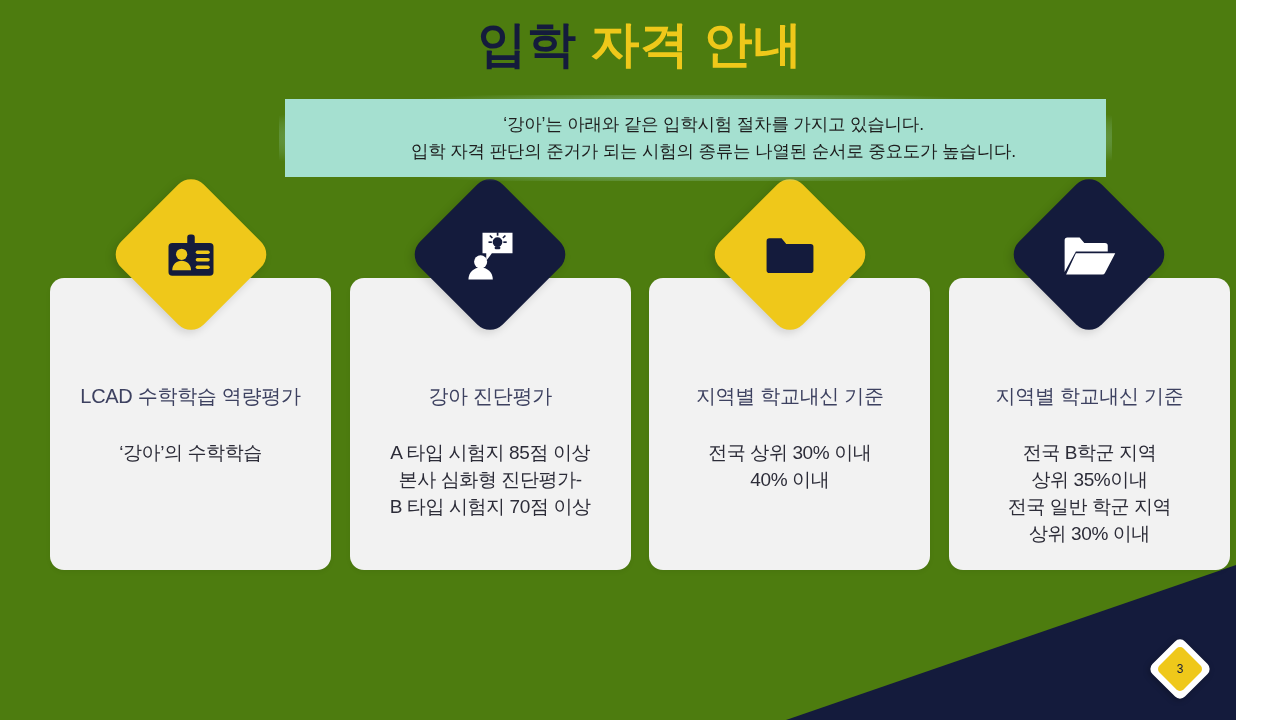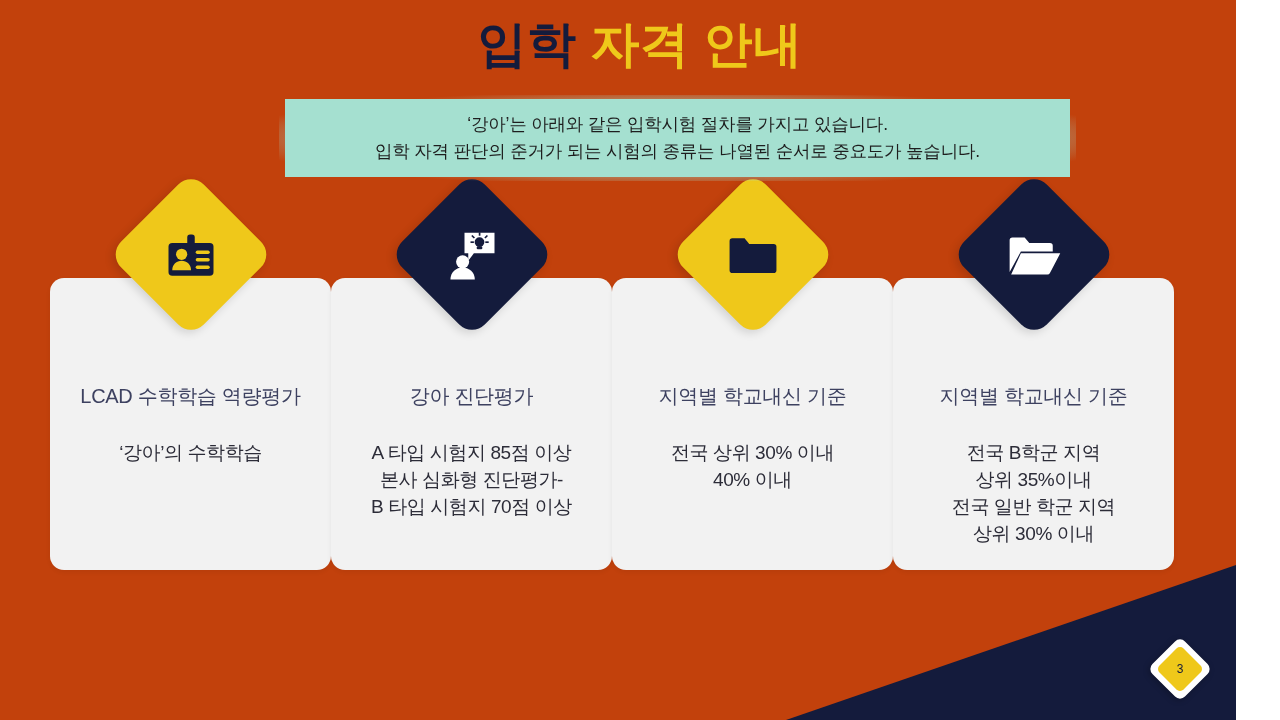--- a/index.html
+++ b/index.html
@@ -7,21 +7,21 @@
     padding: 0;
     background: #ffffff;
   }
   body {
     font-family: "Liberation Sans", "DejaVu Sans", sans-serif;
   }
   #slide {
     position: relative;
     width: 1236px;
     height: 720px;
-    background: #c2410c;
+    background: #4d7c0f;
     overflow: hidden;
   }
 
   
   .corner-triangle {
     position: absolute;
     right: 0;
     bottom: 0;
     width: 450px;
     height: 155px;
@@ -53,20 +53,21 @@
     top: 99px;
     left: 285px;
     width: 785px;
     height: 78px;
     background: #A5E0D0;
     display: flex;
     flex-direction: column;
     align-items: center;
     justify-content: center;
     z-index: 4;
+    padding-left: 36px;
   }
   .subtitle-banner::before {
     content: "";
     position: absolute;
     left: -6px;
     top: -4px;
     right: -6px;
     bottom: -4px;
     background: radial-gradient(ellipse at center, rgba(165,224,208,0.55) 55%, rgba(165,224,208,0) 80%);
     z-index: -1;
@@ -80,20 +81,21 @@
   }
 
   
   .card-row {
     position: absolute;
     top: 278px;
     left: 50px;
     width: 1180px;
     height: 292px;
     display: flex;
+    justify-content: space-between;
     z-index: 2;
   }
   .card {
     position: relative;
     width: 281px;
     height: 292px;
     background: #F2F2F2;
     border-radius: 14px;
     box-shadow: 0 2px 5px rgba(0,0,0,0.06);
     box-sizing: border-box;

